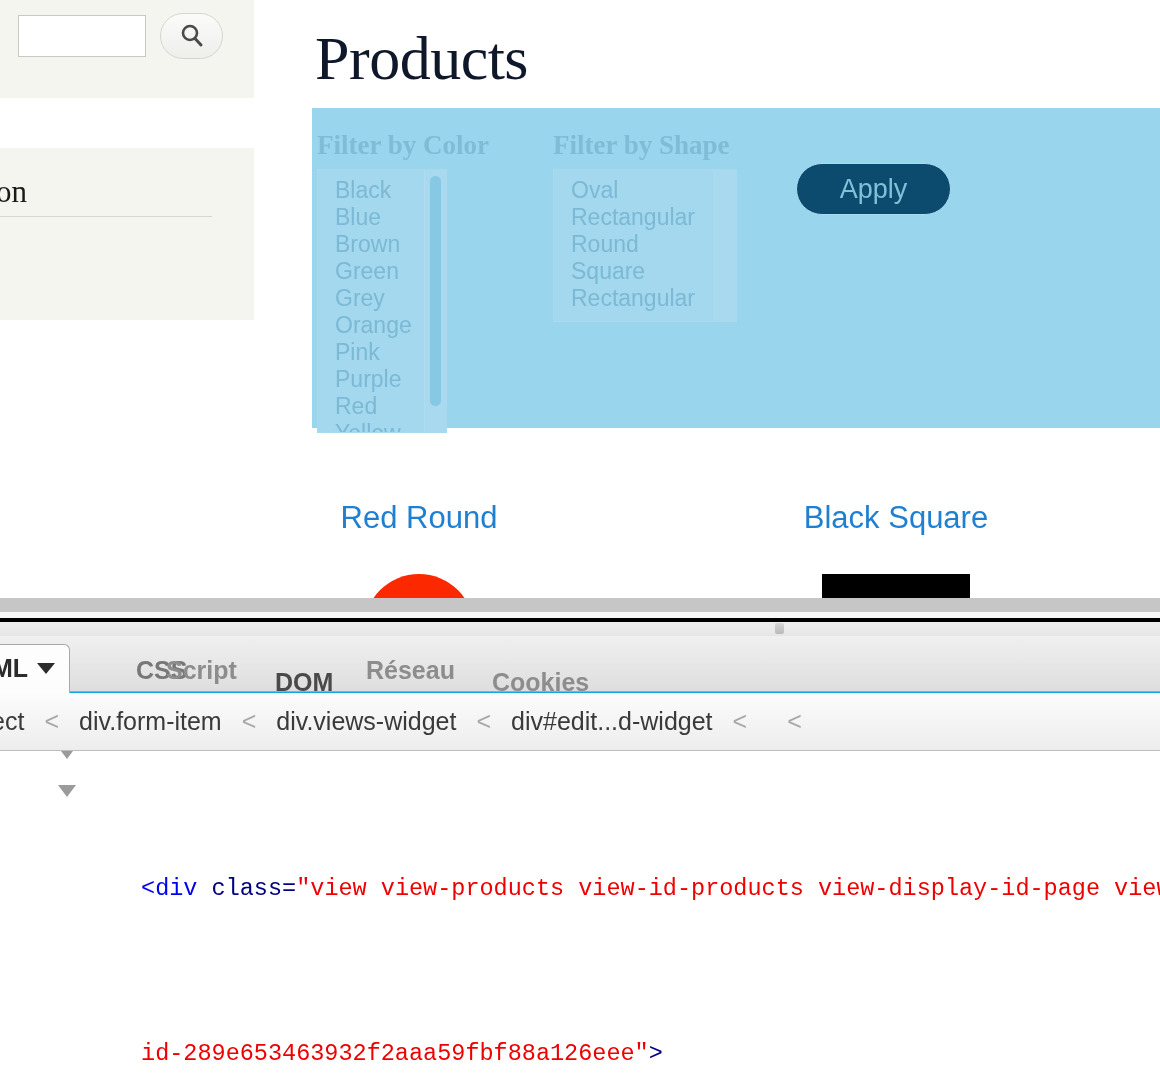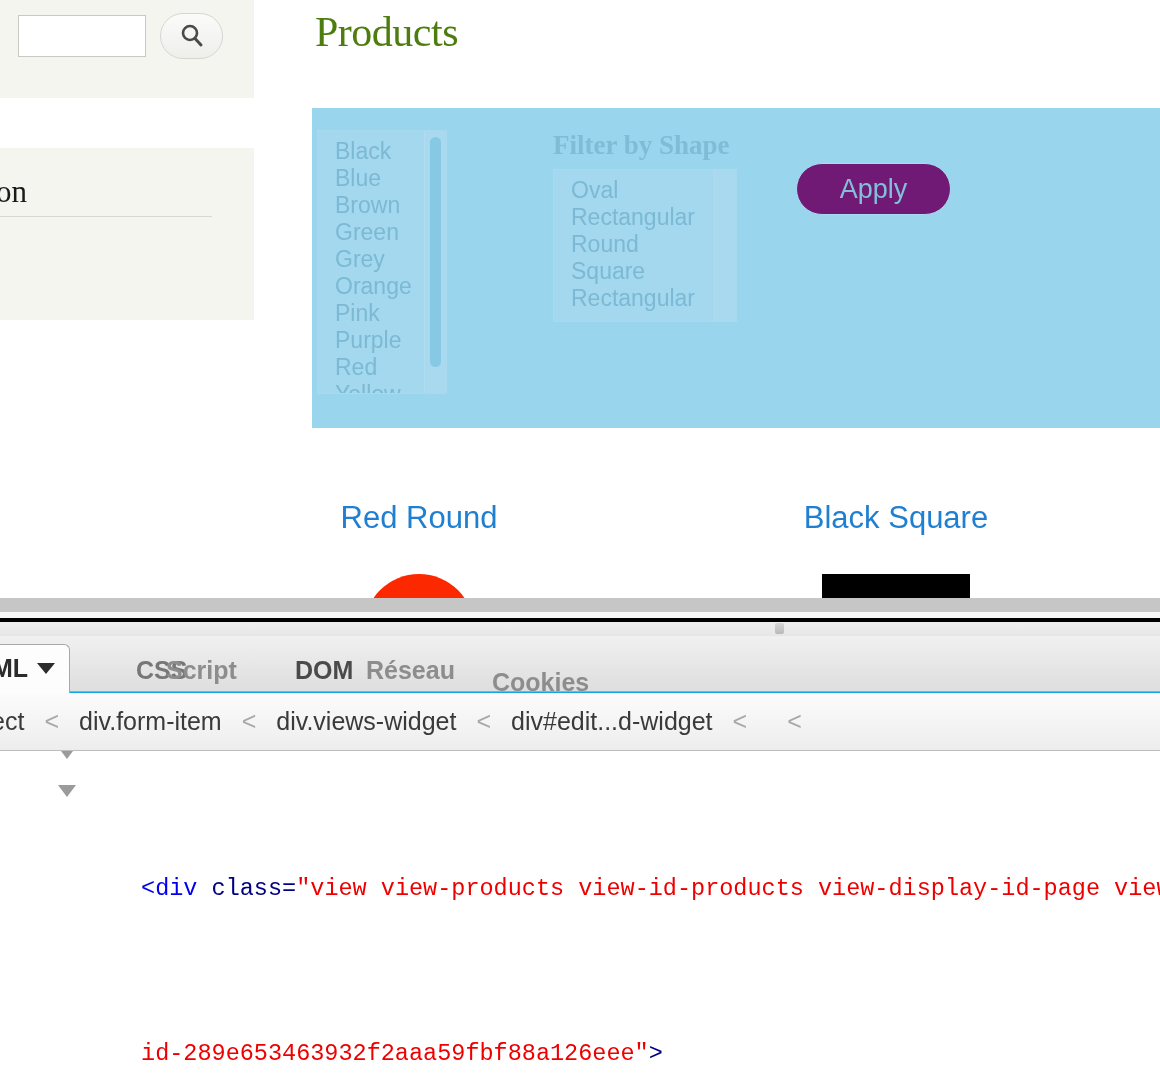--- a/index.html
+++ b/index.html
@@ -50,23 +50,23 @@
     font-family: "Liberation Serif", serif;
     font-size: 31px; color: #1a1a1a; white-space: nowrap;
   }
   .nav-rule {
     position: absolute; left: 160px; top: 68px; width: 212px; height: 1px;
     background: #d8d8d2;
   }
 
   
   .page-title {
-    position: absolute; left: 315px; top: 8px;
+    position: absolute; left: 315px; top: 23px;
     font-family: "Liberation Serif", serif;
-    font-size: 42px; font-weight: 400; color: #4d7c0f;
+    font-size: 62px; font-weight: 400; color: #0f172a;
     letter-spacing: -0.5px;
   }
 
   
   .filters-overlay {
     position: absolute; left: 312px; top: 108px;
     width: 848px; height: 320px;
     background: #9ad5ee;
   }
   .filter-group { position: absolute; top: 22px; }
@@ -99,21 +99,21 @@
   .lb-thumb {
     position: absolute; right: 5px; top: 6px;
     width: 11px; border-radius: 6px; background: #87c9e5;
   }
   .listbox.colors .lb-thumb { height: 230px; }
   .listbox.shapes .lb-thumb { height: 0px; }
 
   .apply-btn {
     position: absolute; left: 484px; top: 55px;
     width: 155px; height: 52px; border-radius: 26px;
-    background: #701a75; border: 1px solid #a9dbef;
+    background: #0c4a6e; border: 1px solid #a9dbef;
     color: #82c0d9; font-family: "Liberation Sans", sans-serif;
     font-size: 27px; cursor: pointer;
     display: flex; align-items: center; justify-content: center;
   }
 
   
   .product {
     position: absolute; text-align: center;
   }
   .product-title {
@@ -177,21 +177,21 @@
     display: flex; align-items: center; justify-content: flex-end;
     padding: 0 14px 2px 0; gap: 9px;
   }
   .caret-dn {
     width: 0; height: 0;
     border-left: 9px solid transparent; border-right: 9px solid transparent;
     border-top: 11px solid #2c2c2c;
   }
   .dt-tab.css-tab    { position:absolute; left: 88px;  top: 20px; margin-left: 48px; }
   .dt-tab.script-tab { position:absolute; left: 166px; top: 20px; color:#8d8d8d; }
-  .dt-tab.dom-tab    { position:absolute; left: 275px; top: 20px; color:#4a4a4a;margin-left:20px; }
+  .dt-tab.dom-tab    { position:absolute; left: 275px; top: 32px; color:#4a4a4a; }
   .dt-tab.reseau-tab { position:absolute; left: 366px; top: 20px; color:#8d8d8d; }
   .dt-tab.cookies-tab{ position:absolute; left: 492px; top: 32px; color:#8d8d8d; }
 
   .dt-breadcrumb {
     position: absolute; left: 0; top: 95px; width: 1160px; height: 58px;
     background: linear-gradient(#fcfcfc, #ededed);
     border-bottom: 1px solid #bdbdbd;
     display: flex; align-items: center;
     padding-left: 0; overflow: hidden;
   }
@@ -249,20 +249,21 @@
       <div class="nav-title">on</div>
       <div class="nav-rule"></div>
 
     </div>
 
     <div class="page-title">Products</div>
 
     <div class="filters-overlay">
 
       <div class="filter-group colors">
+        <div class="filter-label">Filter by Color</div>
         <div class="listbox colors">
           <div class="opt">Black</div>
           <div class="opt">Blue</div>
           <div class="opt">Brown</div>
           <div class="opt">Green</div>
           <div class="opt">Grey</div>
           <div class="opt">Orange</div>
           <div class="opt">Pink</div>
           <div class="opt">Purple</div>
           <div class="opt">Red</div>

